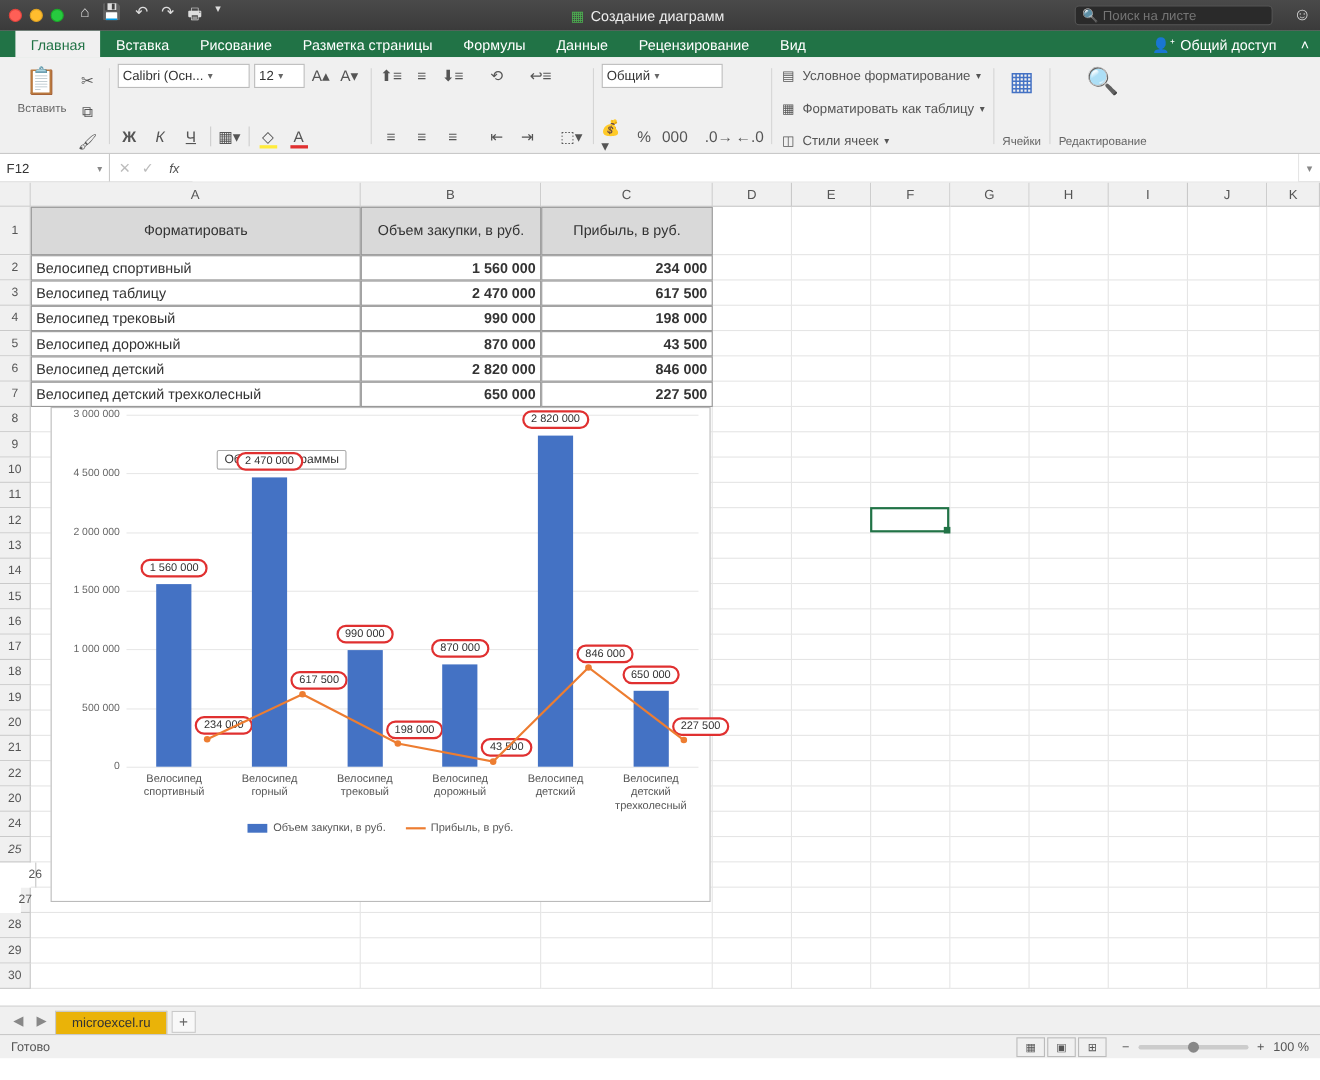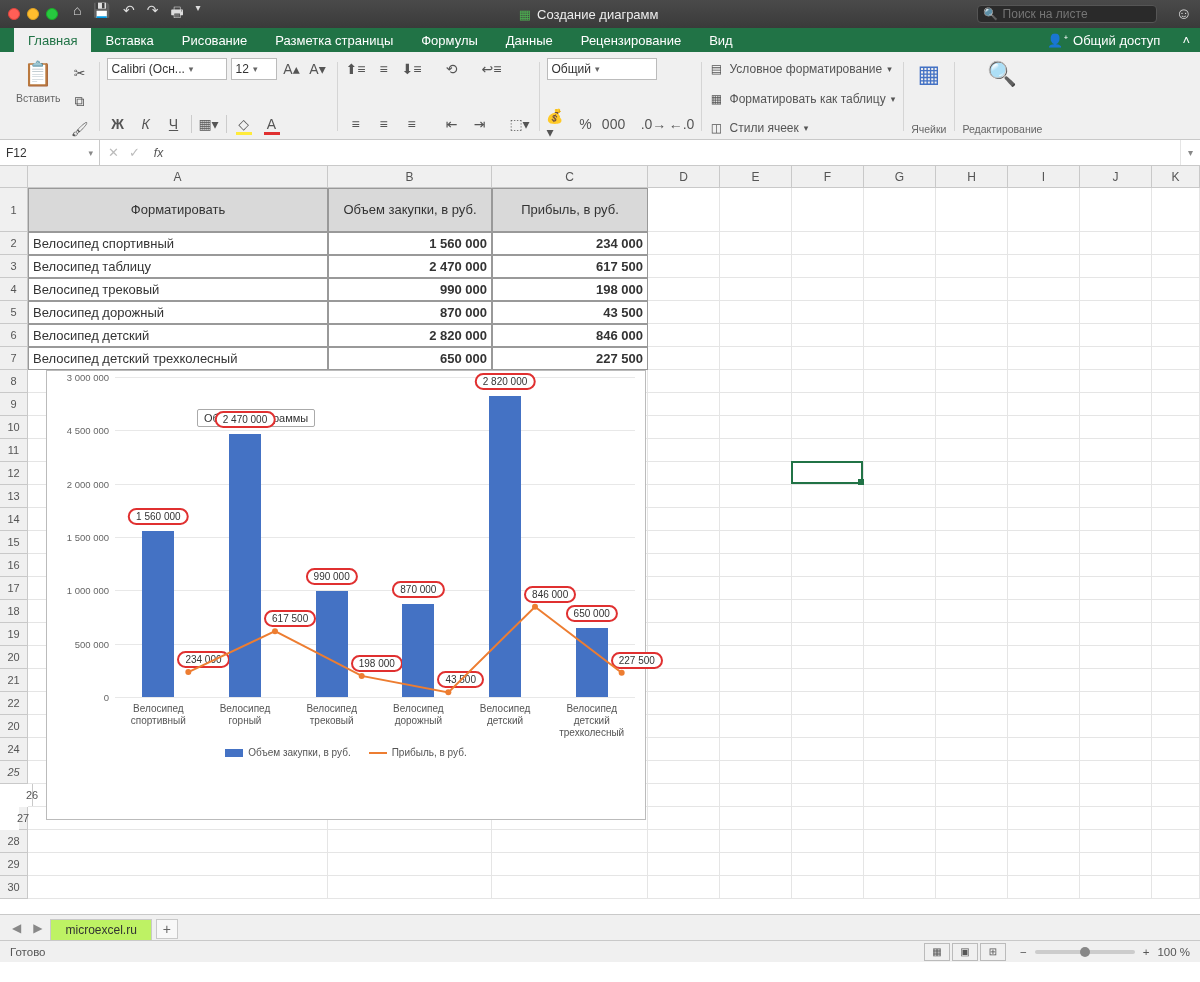--- a/index.html
+++ b/index.html
@@ -89,21 +89,21 @@
 .xlabels div { width: 90px; text-align: center; font-size: 10px; color: #555; line-height: 1.2; }
 .legend { display: flex; justify-content: center; gap: 18px; font-size: 10px; color: #555; margin-top: 8px; }
 .legend span { display: flex; align-items: center; gap: 5px; }
 .leg-sw { width: 18px; height: 8px; }
 .leg-bar { background: #4472c4; }
 .leg-line { height: 2px; background: #ed7d31; }
 
 
 .sheetbar { height: 26px; background: #f0f0f0; border-top: 1px solid #c9c9c9; display: flex; align-items: center; padding: 0 8px; gap: 4px; }
 .sheetbar .nav { color: #888; font-size: 12px; cursor: pointer; padding: 0 4px; }
-.sheet-tab { background: #bef264; border: 1px solid #c9c9c9; border-bottom: none; padding: 3px 14px; font-size: 12px; margin-top: 3px; cursor: pointer; }
+.sheet-tab { background: #eab308; border: 1px solid #c9c9c9; border-bottom: none; padding: 3px 14px; font-size: 12px; margin-top: 3px; cursor: pointer; }
 .sheet-add { width: 22px; height: 20px; border: 1px solid #c9c9c9; background: #f8f8f8; display: flex; align-items: center; justify-content: center; font-size: 14px; color: #666; cursor: pointer; margin-top: 3px; }
 
 
 .statusbar { height: 22px; background: #f0f0f0; border-top: 1px solid #c9c9c9; display: flex; align-items: center; padding: 0 10px; font-size: 11.5px; color: #555; }
 .statusbar .spacer { flex: 1; }
 .view-btns { display: flex; gap: 2px; }
 .view-btns span { width: 26px; height: 18px; border: 1px solid #bbb; display: flex; align-items: center; justify-content: center; font-size: 10px; cursor: pointer; }
 .zoom { display: flex; align-items: center; gap: 8px; margin-left: 14px; }
 .zoom-track { width: 100px; height: 4px; background: #ccc; border-radius: 2px; position: relative; }
 .zoom-thumb { width: 10px; height: 10px; background: #888; border-radius: 50%; position: absolute; top: -3px; left: 45px; }

